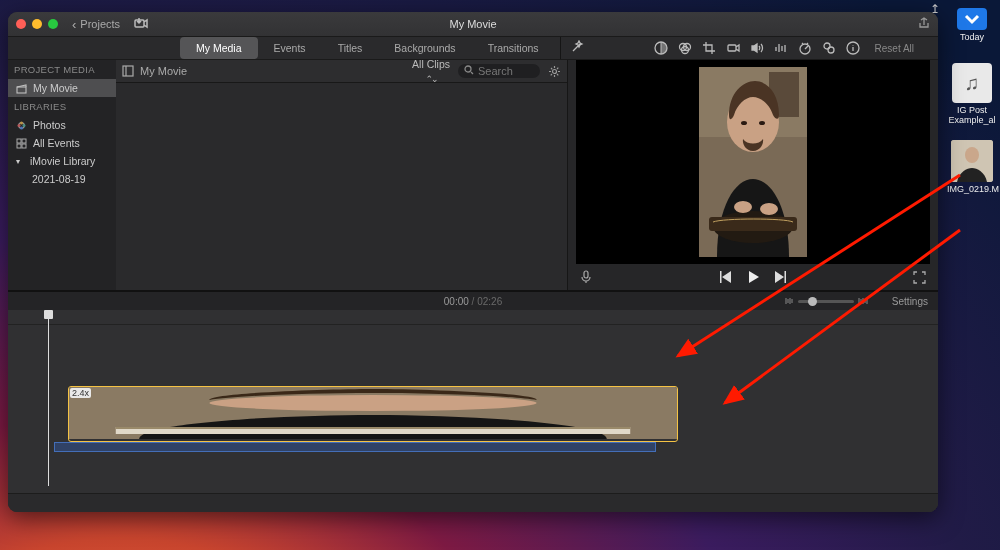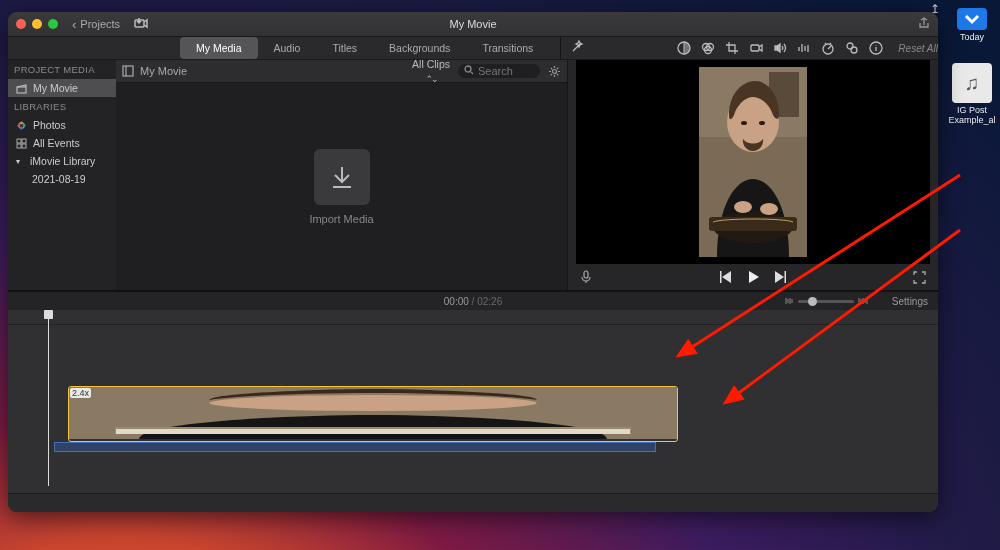--- a/index.html
+++ b/index.html
@@ -67,21 +67,21 @@
 
   .tabsrow{
     height:22px; background:#2a2a2c; border-bottom:1px solid #1a1a1a;
     display:flex; align-items:stretch; position:relative;
   }
   .tabsrow .tabs{margin-left:172px; display:flex; gap:0;}
   .tabsrow .tab{padding:0 16px; display:flex; align-items:center; color:#aaa; font-size:10.5px; cursor:pointer;}
   .tabsrow .tab.active{background:#555557; border-radius:4px; color:#fff;}
   .tabsrow .divider{position:absolute; left:552px; top:0; bottom:0; width:1px; background:#151515;}
   .tabsrow .wand{position:absolute; left:562px; top:3px; color:#aaa;}
-  .tabsrow .tools{position:absolute; right:0; top:0; bottom:0; display:flex; align-items:center; gap:8px; color:#aaa;font-style:italic;}
+  .tabsrow .tools{position:absolute; right:24px; top:0; bottom:0; display:flex; align-items:center; gap:8px; color:#aaa;}
   .tabsrow .tools .ico{width:16px;height:16px;display:flex;align-items:center;justify-content:center;}
   .tabsrow .reset{color:#888;font-size:10px;margin-left:6px;}
 
   .upper{flex:0 0 230px; display:flex; border-bottom:1px solid #111;}
 
   
   .sidebar{width:108px; background:#232325; display:flex; flex-direction:column; font-size:10.5px;}
   .sb-hdr{padding:4px 6px; color:#8a8a8a; font-size:9.5px; letter-spacing:.3px;}
   .sb-item{padding:3px 8px; display:flex; align-items:center; gap:6px; color:#ccc;}
   .sb-item.selected{background:#4e4e50;}
@@ -150,20 +150,30 @@
           <path d="M2 3l6 6 6-6"></path>
         </svg>
     </div>
     <span>Today</span>
   </div>
   <div class="desk-item desk-file">
     <div class="doc">♫</div>
     <span style="white-space:pre-line;margin-top:29px;">IG Post
 Example_al</span>
   </div>
+  <div class="desk-item">
+    <div class="desk-photo">
+      <svg width="42" height="42" viewBox="0 0 42 42">
+          <rect width="42" height="42" fill="#cfc5b3"></rect>
+          <ellipse cx="21" cy="15" rx="7" ry="8" fill="#caa78b"></ellipse>
+          <path d="M6 42c2-10 10-14 15-14s13 4 15 14z" fill="#222"></path>
+        </svg>
+    </div>
+    <span>IMG_0219.M</span>
+  </div>
 </div>
 
 <div class="window">
 
   <div class="titlebar">
     <div class="tl">
       <span class="r"></span>
       <span class="y"></span>
       <span class="g"></span>
     </div>
@@ -184,21 +194,21 @@
         <svg width="12" height="12" viewBox="0 0 12 12" fill="none" stroke="#999" stroke-width="1.3">
             <path d="M6 8V1M3 3l3-2 3 2M2 6v4h8V6"></path>
           </svg>
       </span>
     </div>
   </div>
 
   <div class="tabsrow">
     <div class="tabs" id="tabsHost">
         <span class="tab active">My Media</span>
-        <span class="tab">Audio</span>
+        <span class="tab">Events</span>
         <span class="tab">Titles</span>
         <span class="tab">Backgrounds</span>
         <span class="tab">Transitions</span>
       </div>
     <div class="divider"></div>
     <span class="wand ico">
       <svg width="14" height="14" viewBox="0 0 14 14" fill="none" stroke="#bbb" stroke-width="1.3">
           <path d="M3 11l8-8M9 1l1 2 2 1-2 1-1 2-1-2-2-1 2-1z"></path>
         </svg>
     </span>
@@ -332,28 +342,20 @@
           </span>
           <span style="color:#777">Search</span>
         </div>
         <span class="gear ico">
           <svg width="13" height="13" viewBox="0 0 13 13" fill="none" stroke="#999" stroke-width="1.2">
               <circle cx="6.5" cy="6.5" r="2"></circle>
               <path d="M6.5 1v2M6.5 10v2M1 6.5h2M10 6.5h2M3 3l1.3 1.3M9 9l1.3 1.3M10.3 2.7L9 4M4 9l-1.3 1.3"></path>
             </svg>
         </span>
       </div>
-      <div class="browser-body">
-        <div class="import-tile">
-          <svg width="30" height="30" viewBox="0 0 30 30">
-              <path d="M15 5v15M8 13l7 7 7-7M6 25h18"></path>
-            </svg>
-        </div>
-        <span>Import Media</span>
-      </div>
     </div>
 
     <div class="viewer">
       <div class="player">
         <div class="frame">
           <svg width="108" height="190" viewBox="0 0 108 190">
             <rect width="108" height="190" fill="#7a6a56"></rect>
             <rect x="0" y="0" width="108" height="70" fill="#8a7a63"></rect>
             <rect x="70" y="5" width="30" height="45" fill="#5a4a3a"></rect>
             <ellipse cx="54" cy="55" rx="26" ry="30" fill="#c9a184"></ellipse>

